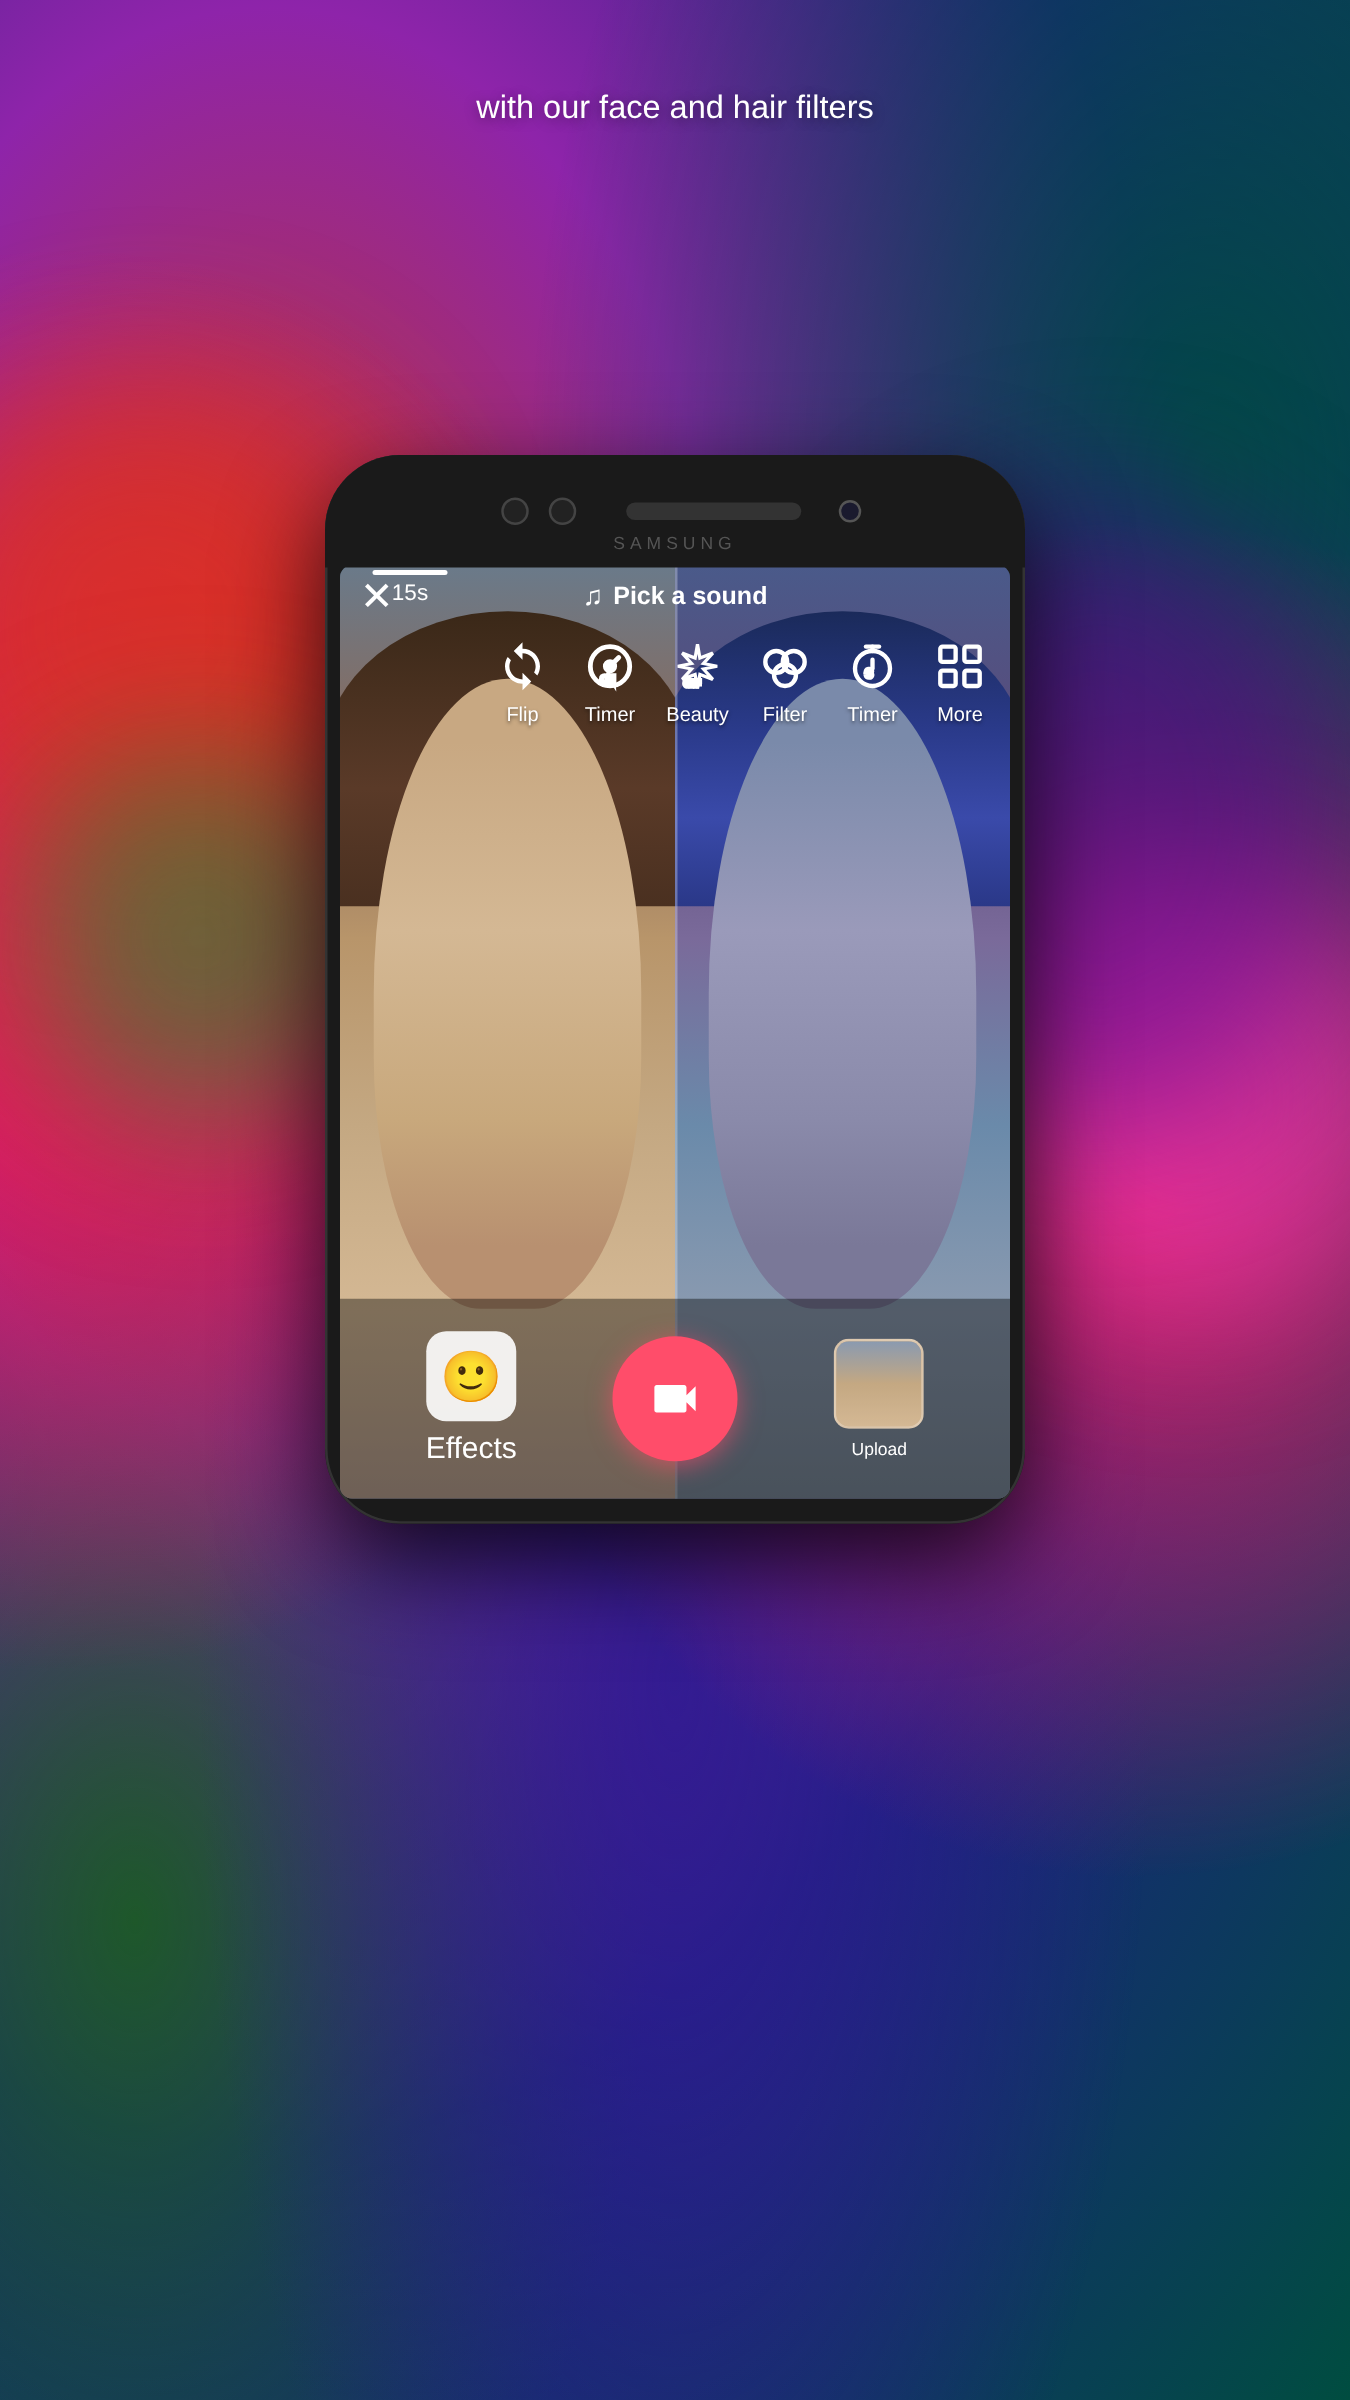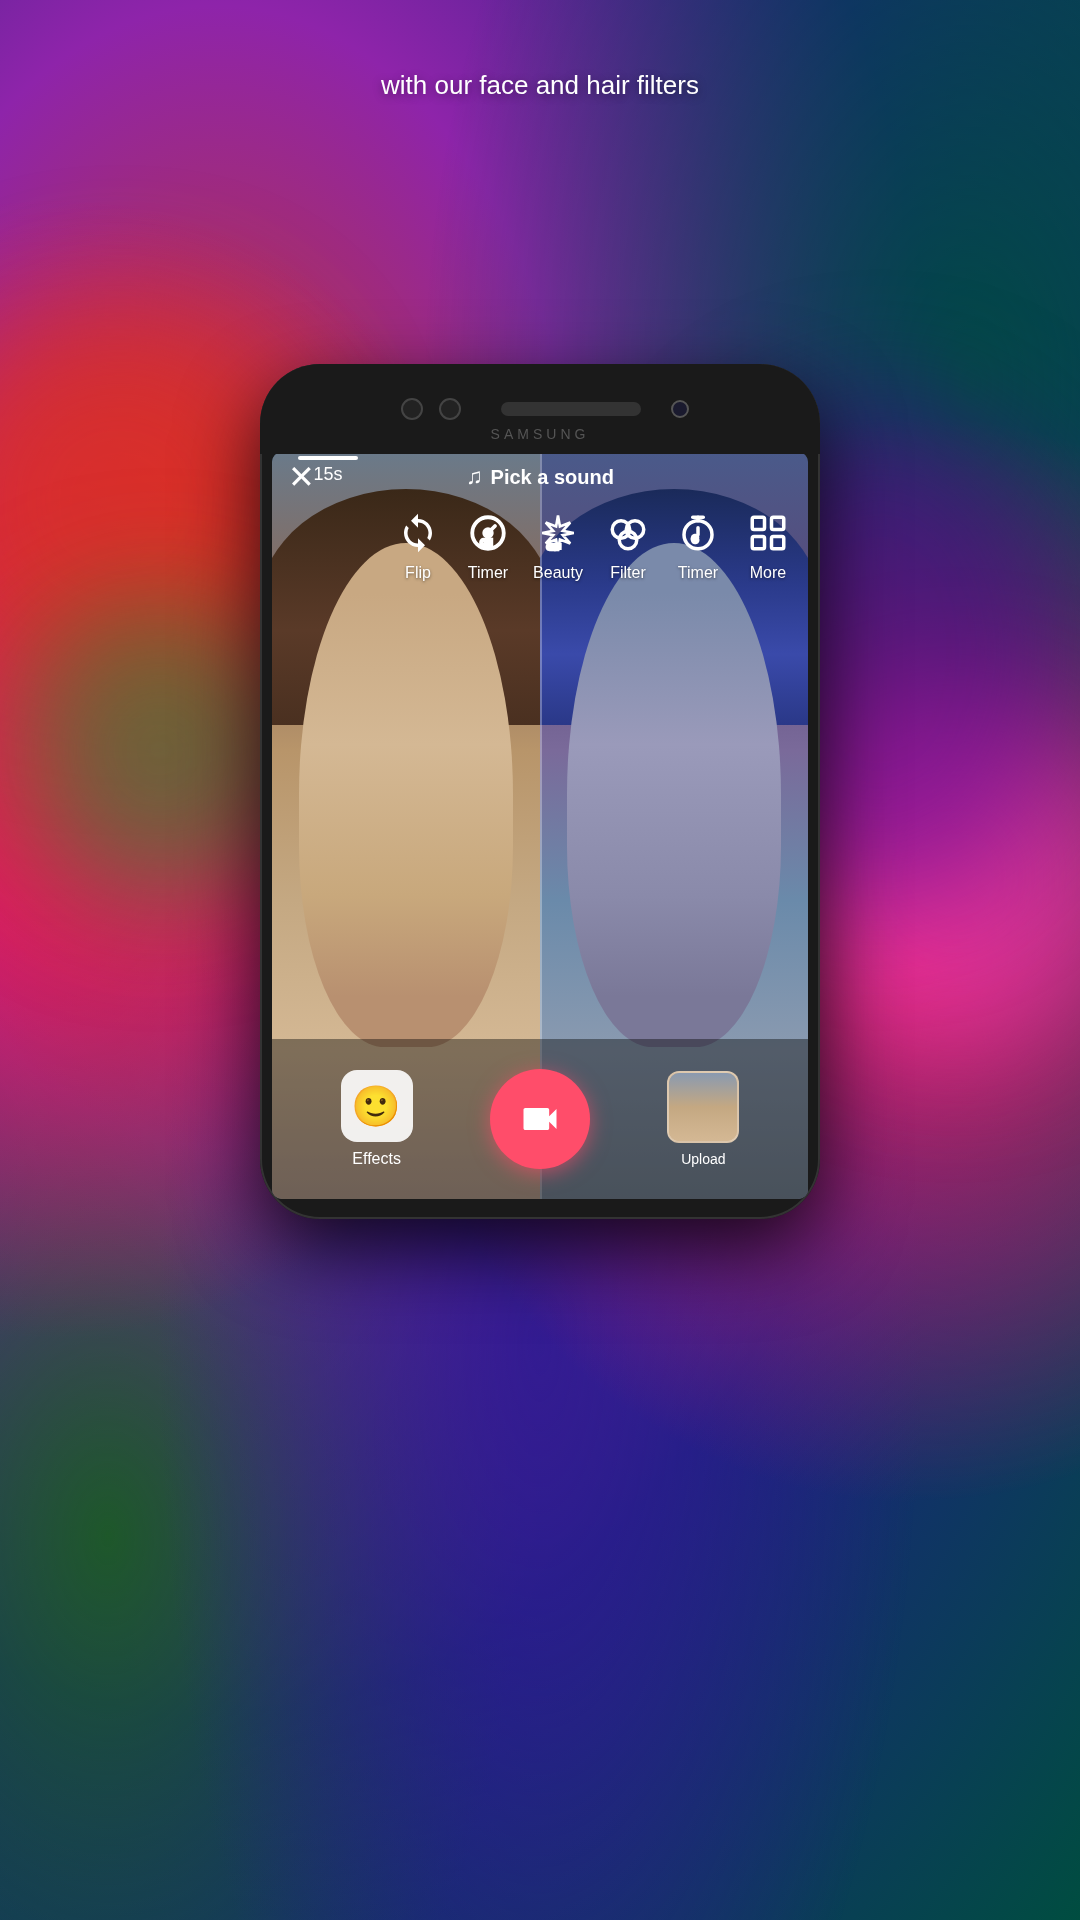--- a/index.html
+++ b/index.html
@@ -379,21 +379,21 @@
       border-radius: 16px;
       background: rgba(255,255,255,0.9);
       display: flex;
       align-items: center;
       justify-content: center;
       font-size: 38px;
     }
 
     .effects-label {
       color: white;
-      font-size: 16px;
+      font-size: 24px;
       font-weight: 500;
     }
 
     .record-btn {
       width: 100px;
       height: 100px;
       border-radius: 50%;
       background: #ff4d6a;
       display: flex;
       align-items: center;

